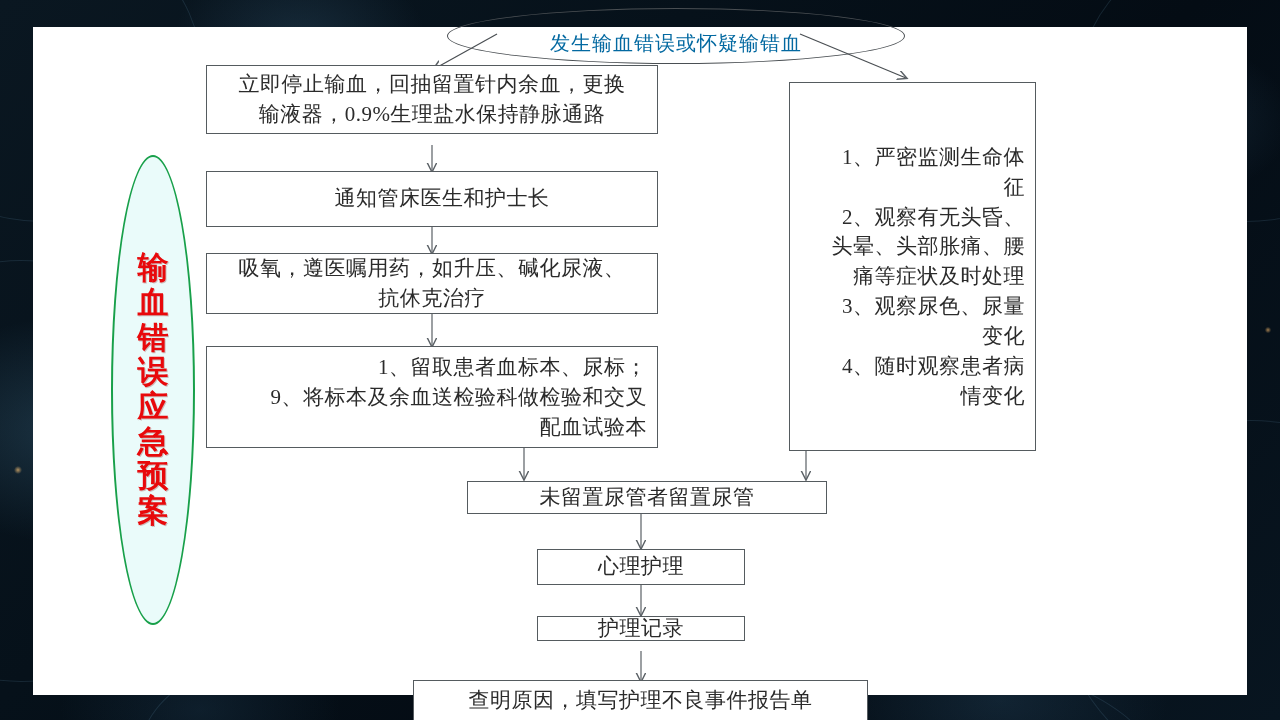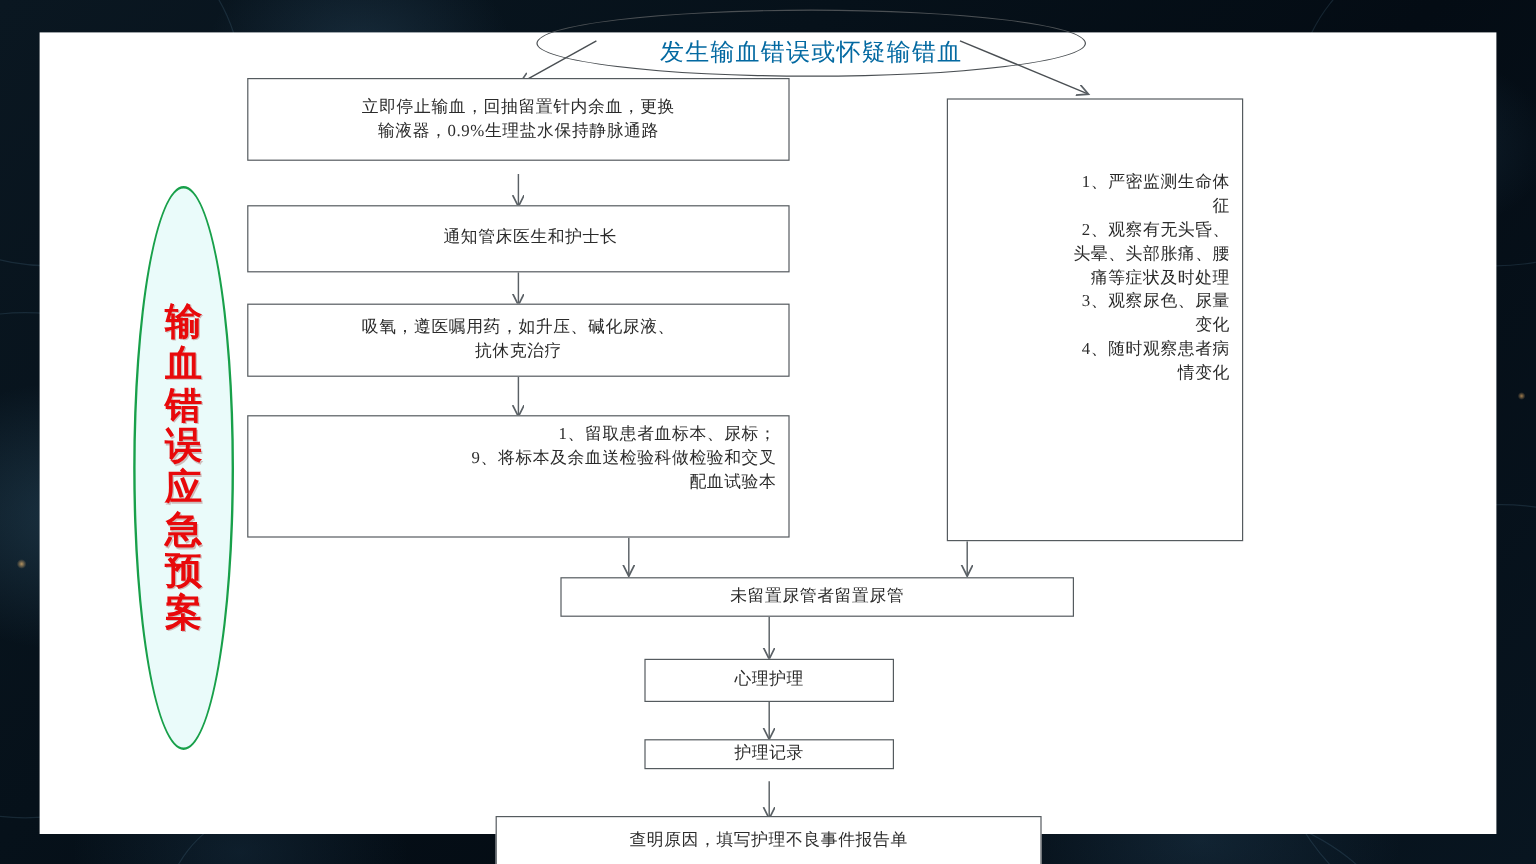--- a/index.html
+++ b/index.html
@@ -41,21 +41,21 @@
     background: #ffffff;
   }
   
   .node {
     position: absolute;
     box-sizing: border-box;
     border: 1px solid #555b5f;
     background: #ffffff;
     color: #2b2b2b;
     font-family: "Liberation Serif", "DejaVu Serif", serif;
-    font-size: 14px;
+    font-size: 21px;
     line-height: 1.42;
     letter-spacing: 0.5px;
     z-index: 4;
   }
   .node.center {
     display: flex;
     align-items: center;
     justify-content: center;
     text-align: center;
   }
@@ -213,21 +213,21 @@
       <span class="ln">征</span>
       <span class="ln">2、观察有无头昏、</span>
       <span class="ln">头晕、头部胀痛、腰</span>
       <span class="ln">痛等症状及时处理</span>
       <span class="ln">3、观察尿色、尿量</span>
       <span class="ln">变化</span>
       <span class="ln">4、随时观察患者病</span>
       <span class="ln">情变化</span>
     </div>
 
-    <div class="node center" style="left:434px;top:454px;width:428px;height:33px;font-family:Liberation Serif, serif;">
+    <div class="node center" style="left:434px;top:454px;width:360px;height:33px;font-family:Liberation Serif, serif;">
       <div class="inner">
         <span class="ln">未留置尿管者留置尿管</span>
       </div>
     </div>
 
     <div class="node center" style="left:504px;top:522px;width:208px;height:36px;justify-content:flex-end;">
       <div class="inner">
         <span class="ln">心理护理</span>
       </div>
     </div>

